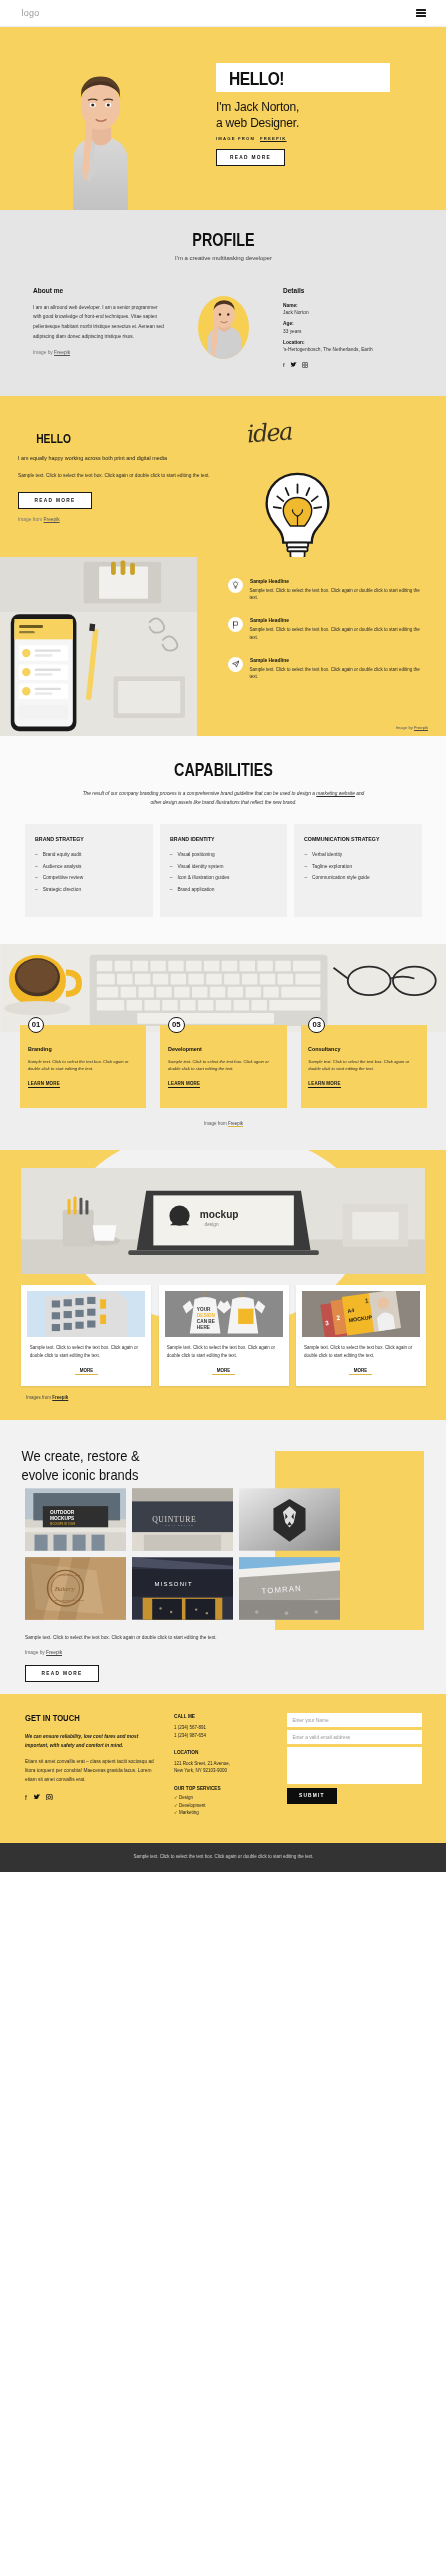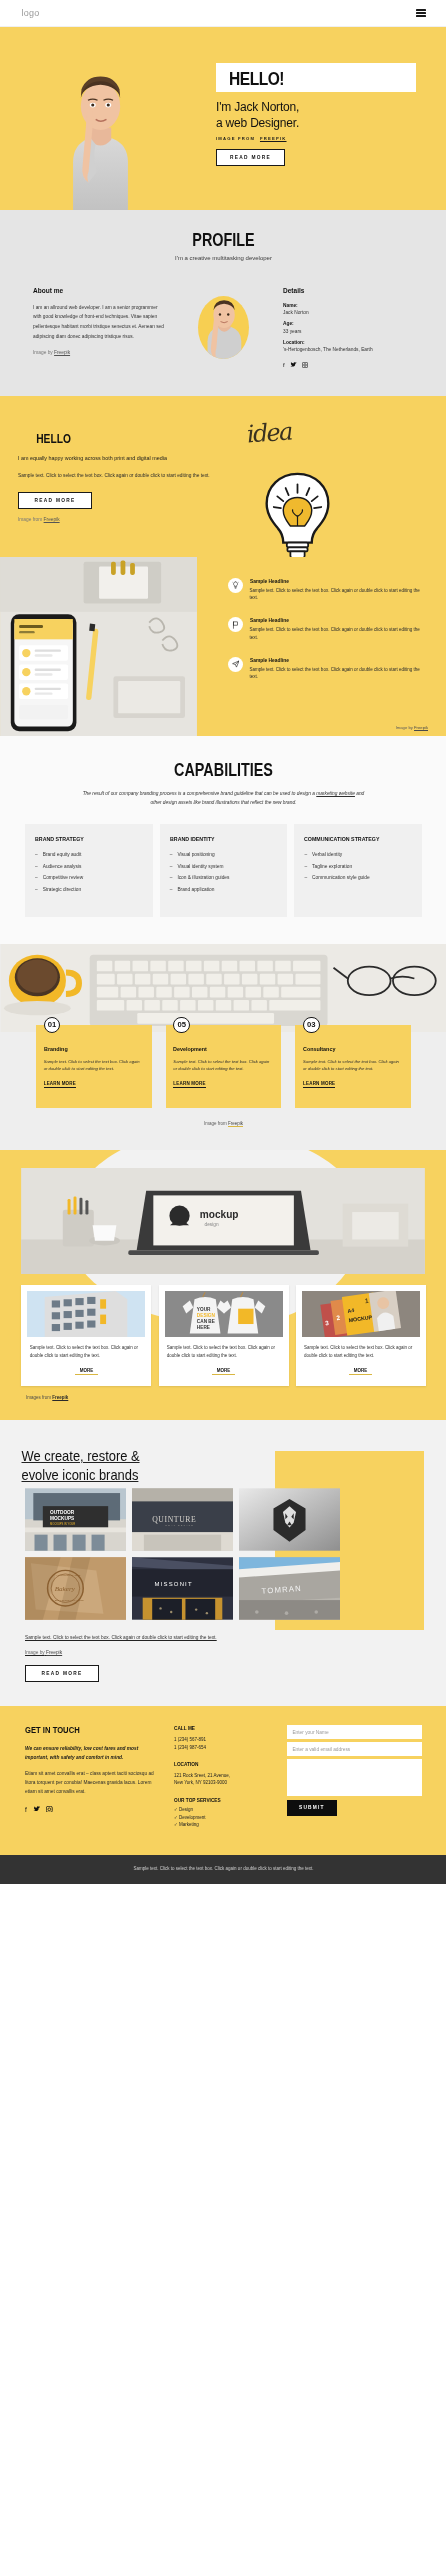--- a/index.html
+++ b/index.html
@@ -40,21 +40,21 @@
   }
   .hero-text {
     position: absolute;
     left: 216px; top: 36px;
     width: 197px;
   }
   .hello-box {
     background: #fff;
     padding: 6.6px 13px 4.8px;
     display: inline-block;
-    width: 200px;
+    width: 174px;
   }
   .hello-box h1 {
     font-family: "Liberation Sans Narrow", "Liberation Sans", sans-serif;
     font-size: 19px;
     font-weight: 900;
     letter-spacing: -0.6px;
     line-height: .95;
     color: #111;
     transform: scaleX(.82);
     transform-origin: left center;
@@ -210,21 +210,21 @@
     font-size: 6px; font-weight: 900; color: #111; letter-spacing: 0;
     transform: scaleX(.88); transform-origin: left; margin-bottom: 9.5px;
   }
   .cap-card ul { list-style: none; }
   .cap-card li { font-size: 4.8px; color: #333; margin-bottom: 6.6px; padding-left: 7.7px; position: relative; }
   .cap-card li:before { content: "–"; position: absolute; left: 0; color: #333; }
 
   
   .desk-sec { background: #eeeeee; position: relative; padding-bottom: 24px; }
   .desk-hero { width: 447px; height: 88px; position: relative; overflow: hidden; }
-  .numcards { display: flex; gap: 14px; padding: 0 36px; margin-top: -9.5px; position: relative; z-index: 3; }
+  .numcards { display: flex; gap: 14px; padding: 0 20px; margin-top: -9.5px; position: relative; z-index: 3; }
   .numcard { flex: 1; background: #f7d25f; padding: 13px 7.7px 20px; position: relative; }
   .numbadge {
     position: absolute; top: -8.3px; left: 7.7px;
     width: 16.7px; height: 16.7px; border-radius: 50%;
     background: #fff; border: 0.9px solid #1a1a1a;
     display: flex; align-items: center; justify-content: center;
     font-family: "Liberation Sans Narrow", "Liberation Sans", sans-serif;
     font-size: 7.7px; font-weight: 900; color: #111;
   }
   .numcard h4 {
@@ -260,21 +260,21 @@
   .more-link {
     display: block; text-align: center; margin: 7.1px auto 0; width: 22.6px;
     font-size: 4.5px; font-weight: 700; color: #111;
     border-bottom: 0.9px solid #d9b742; padding-bottom: 1.2px;
     font-family: "Liberation Sans Narrow", "Liberation Sans", sans-serif; cursor: pointer;
   }
   .mock-credit { padding: 9.5px 0 0 26px; font-size: 4.5px; color: #4a4a4a; position: relative; z-index: 3; }
   .mock-credit a { color: #2a2a2a; text-decoration: underline; font-weight: 700; }
 
   
-  .brands-sec { background: #f2f2f2; padding: 27px 0 24px; position: relative; text-decoration: underline; }
+  .brands-sec { background: #f2f2f2; padding: 27px 0 12px; position: relative; }
   .brands-yellow {
     position: absolute; right: 22.6px; top: 31px;
     width: 149px; height: 179px; background: #f7d25f;
   }
   .brands-title {
     font-family: "Liberation Sans Narrow", "Liberation Sans", sans-serif;
     font-size: 15px; font-weight: 400; line-height: 1.25; color: #111;
     padding-left: 25px; width: 203px; transform: scaleX(.86); transform-origin: left;
     position: relative; z-index: 2;
   }

